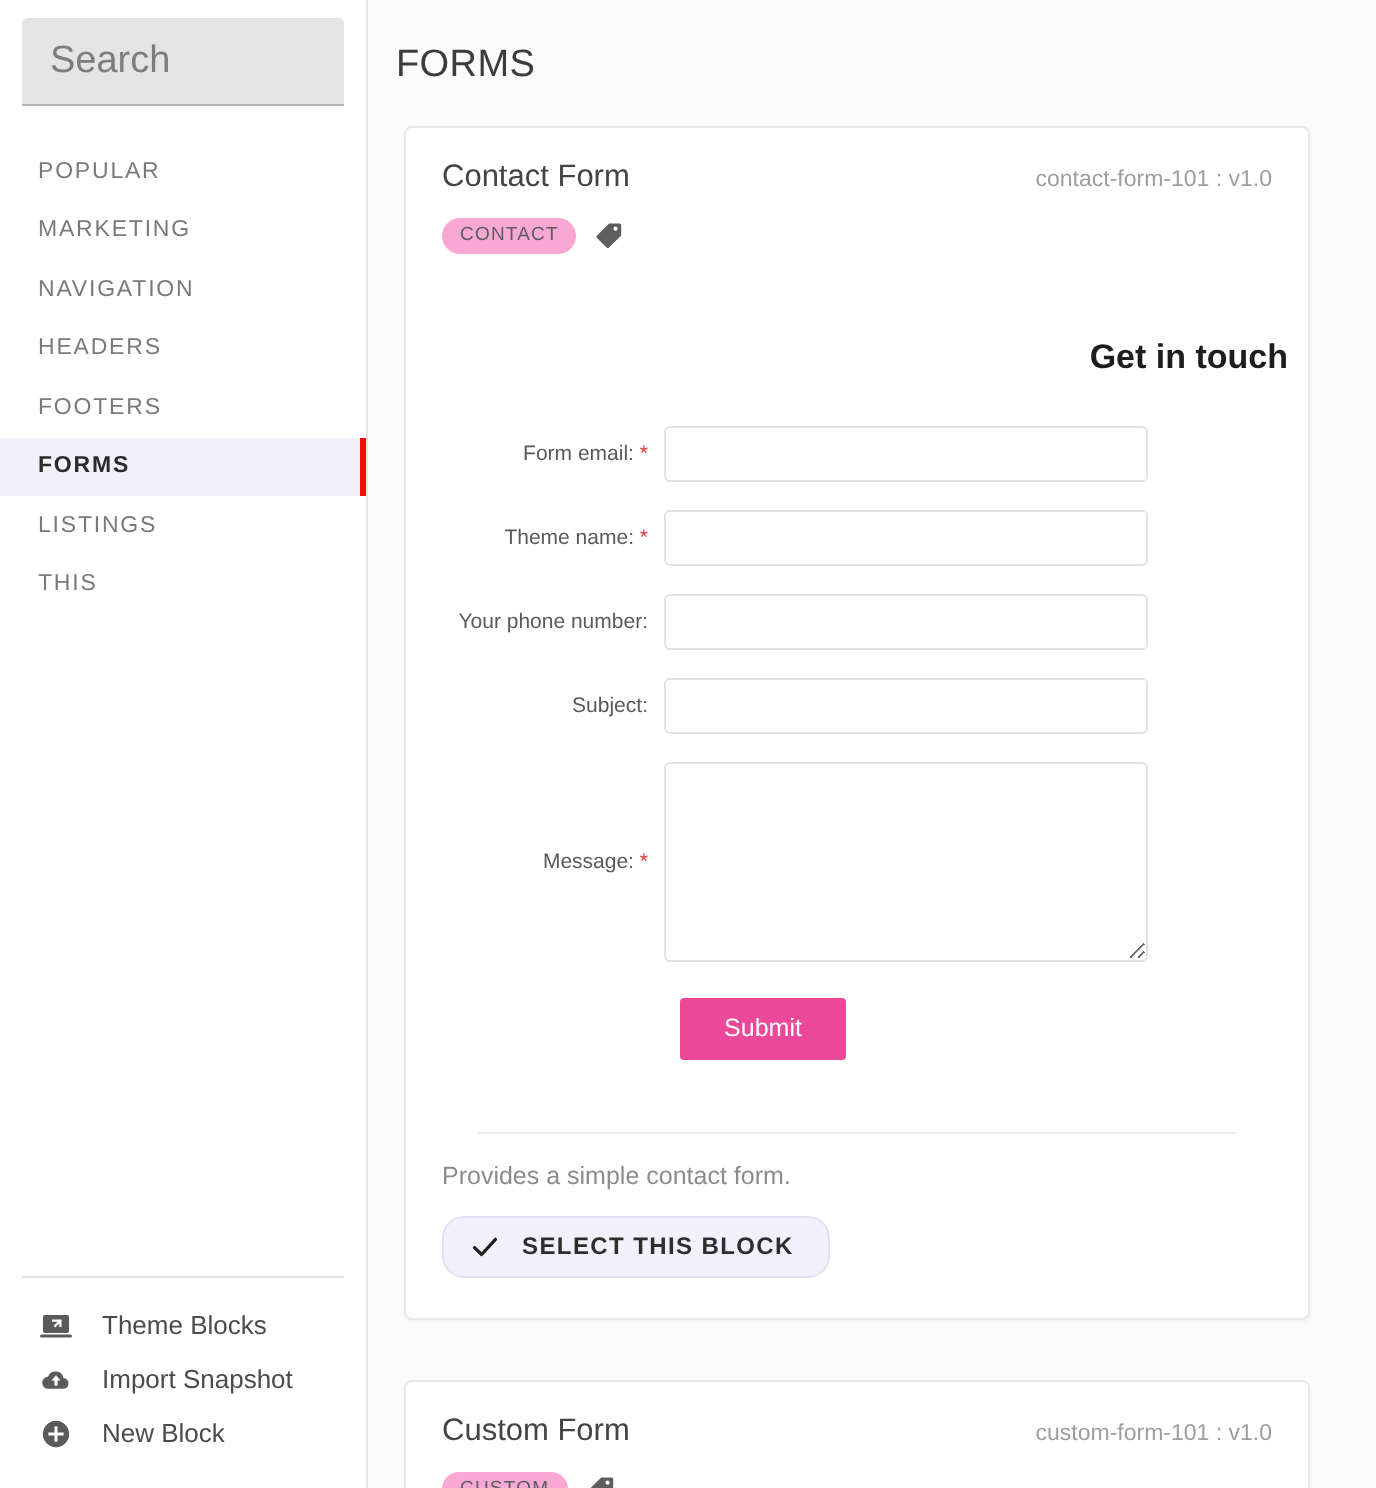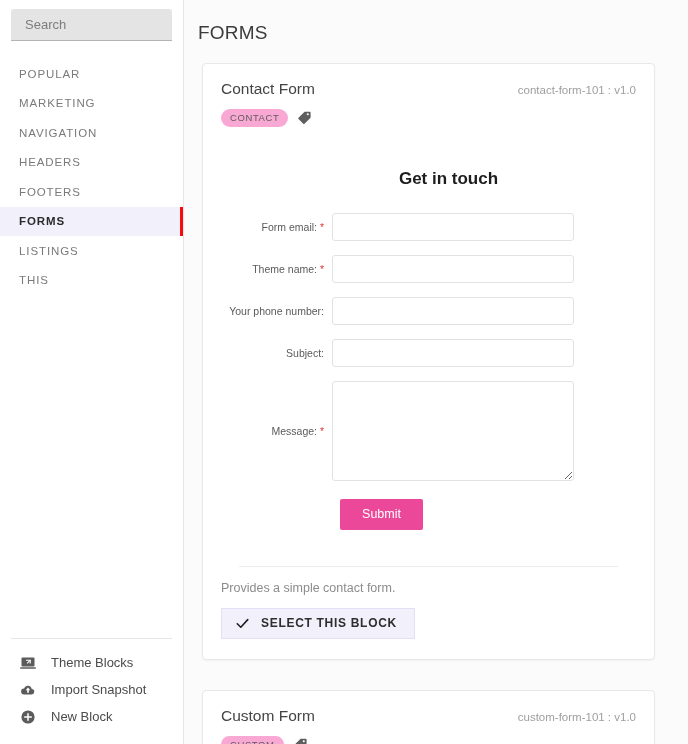--- a/index.html
+++ b/index.html
@@ -25,29 +25,29 @@
     background: #ffffff;
     border-right: 1px solid #e6e6e6;
     display: flex;
     flex-direction: column;
     position: relative;
   }
   .search-wrap {
     padding: 9px 11px 0 11px;
   }
   .search-box {
-    height: 32px;
+    height: 44px;
     background: #e4e4e4;
     border: none;
     border-bottom: 1px solid #b4b4b4;
     border-radius: 3px 3px 0 0;
     width: 100%;
     padding: 0 14px;
     font-family: "Liberation Sans", sans-serif;
-    font-size: 13px;
+    font-size: 19px;
     color: #5f5f5f;
     outline: none;
   }
   .search-box::placeholder { color: #7d7d7d; }
 
   .nav {
     margin-top: 18px;
     flex: 1 1 auto;
     overflow: hidden;
   }
@@ -150,21 +150,21 @@
     font-size: 9.5px;
     letter-spacing: 0.6px;
     padding: 4px 9px 4px 9px;
     line-height: 1;
   }
   .tag-icon { margin-left: 9px; display: flex; align-items: center; }
 
   
   .preview { padding: 24px 10px 4px 10px; }
   .form-heading {
-    text-align: center;
+    text-align: right;
     font-size: 17px;
     font-weight: bold;
     color: #1d1d1d;
     margin: 18px 0 24px 0;
     padding-left: 40px;
   }
   .frow {
     display: flex;
     align-items: center;
     margin-bottom: 14px;
@@ -217,21 +217,21 @@
     margin: 22px 36px 0 36px;
   }
   .card-foot { padding: 14px 18px 20px 18px; }
   .desc { font-size: 12.5px; color: #8c8c8c; }
   .select-btn {
     margin-top: 13px;
     display: inline-flex;
     align-items: center;
     background: #f1f0fb;
     border: 1px solid #e2e0f5;
-    border-radius: 0;
+    border-radius: 11px;
     height: 31px;
     padding: 0 17px 0 13px;
     font-size: 12px;
     font-weight: bold;
     letter-spacing: 0.7px;
     color: #2e2e2e;
     cursor: pointer;
     justify-content: center;
   }
   .select-btn .ck { margin-right: 11px; display: flex; }

